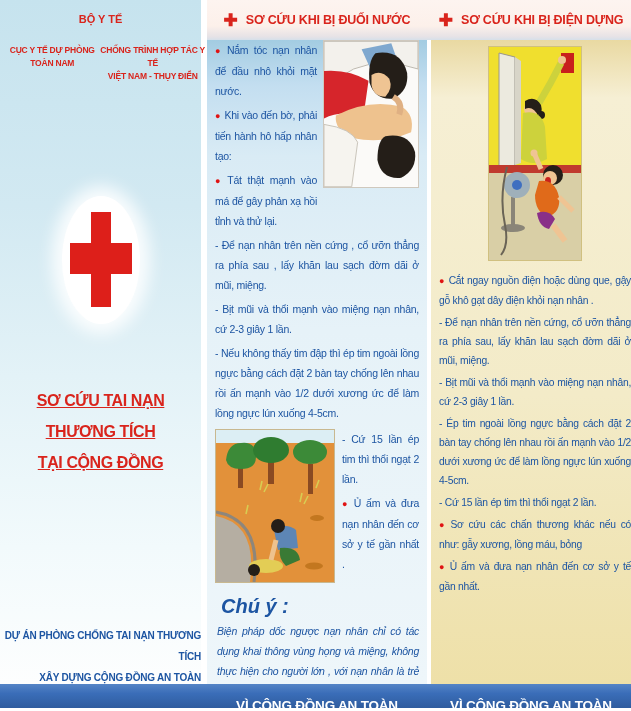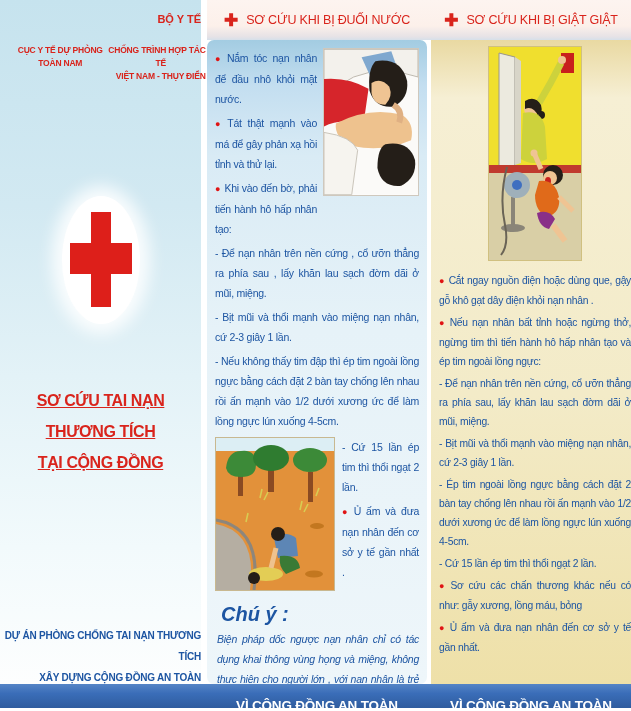--- a/index.html
+++ b/index.html
@@ -7,24 +7,24 @@
     position:relative; width:631px; height:711px; overflow:hidden;
     background:#ffffff;
     font-family:"Liberation Sans", sans-serif;
   }
   
   .left-panel{
     position:absolute; left:0; top:0; width:201px; height:684px;
     background:linear-gradient(180deg,#c6e3ee 0%,#d2e9f2 30%,#e3f2f7 55%,#f2fafc 80%,#fdfefe 100%);
   }
   .ministry{
-    position:absolute; top:13px; left:0; width:100%; text-align:right;
+    position:absolute; top:13px; left:0; width:100%; text-align:center;
     color:#d9241c; font-weight:bold; font-size:11px; letter-spacing:0;
   }
-  .orgs{position:absolute; top:44px; left:16px; width:100%; display:flex;}
+  .orgs{position:absolute; top:44px; left:8px; width:100%; display:flex;}
   .org{color:#d9241c; font-weight:bold; font-size:8.5px; line-height:13px;
        text-align:center; letter-spacing:-0.2px;}
   .org.one{flex:0 0 44%;}
   .org.two{flex:0 0 56%;}
   .emblem{
     position:absolute; top:196px; left:50%; transform:translateX(-50%);
     width:78px; height:128px; background:#ffffff; border-radius:50%;
     box-shadow:0 0 16px 10px rgba(255,255,255,0.85);
   }
   .cross-v,.cross-h{position:absolute; background:#dd1f1a;}
@@ -48,28 +48,27 @@
   }
   
   .col{position:absolute; top:0; height:684px;}
   .middle-col{left:207px; width:220px;}
   .right-col{left:431px; width:200px;}
   .col-header{
     position:absolute; top:0; left:0; width:100%; height:40px;
     display:flex; align-items:center; justify-content:center; gap:8px;
   }
   .cross-glyph{color:#d9241c; font-size:17px; line-height:17px; font-weight:bold;}
-  .col-title{color:#d9241c; font-weight:normal; font-size:12.5px; letter-spacing:-0.2px;}
+  .col-title{color:#d9241c; font-weight:bold; font-size:12.5px; letter-spacing:-0.2px;}
   .col-body{
     position:absolute; top:40px; left:0; right:0; bottom:0; overflow:hidden;
   }
   .middle-col .col-body{
     background:linear-gradient(180deg,#a3cce2 0%,#c3def0 7%,#d9ebf5 18%,#e6f2f8 45%,#eef6fa 100%);
-    padding:8px 8px 0 8px;
-    border-radius:7px;
+    padding:0 8px 0 8px;
   }
   .right-col .col-body{
     background:linear-gradient(180deg,#e9d9a2 0%,#f6efd4 9%,#f3ebc8 55%,#eee0a8 100%);
     padding:2px 0 0 8px;
   }
   
   .middle-col p, .right-col p{
     margin:0 0 4px 0; color:#1d55a2; font-size:10.5px; line-height:20px;
     letter-spacing:-0.25px; text-align:justify;
   }
@@ -159,22 +158,22 @@
           <path d="M48,34 Q58,28 66,38 Q70,48 62,56 Q50,56 48,44 Z" fill="#efc493"></path>
           <path d="M0,30 Q25,28 45,40 L40,75 Q15,70 0,78 Z" fill="#d6252b"></path>
           <path d="M12,75 Q45,58 78,66 Q92,74 88,92 Q60,104 30,98 Q10,90 12,75 Z" fill="#eec28e"></path>
           <path d="M70,56 Q80,62 76,74" stroke="#dfb083" stroke-width="6" fill="none"></path>
           <path d="M62,96 Q86,92 92,112 Q94,130 78,138 Q58,140 54,120 Q54,100 62,96 Z" fill="#241e18"></path>
           <path d="M0,84 Q28,88 34,102 L28,147 L0,147 Z" fill="#f6f4ef" stroke="#c9c4ba" stroke-width="1"></path>
         </svg>
       </div>
 
       <p><span class="bullet-dot">●</span><span>Nắm tóc nạn nhân để đầu nhô khỏi mặt nước.</span></p>
+      <p><span class="bullet-dot">●</span><span>Khi vào đến bờ, phải tiến hành hô hấp nhân tạo:</span></p>
       <p><span class="bullet-dot">●</span><span>Tát thật mạnh vào má để gây phản xạ hồi tỉnh và thử lại.</span></p>
-      <p><span class="bullet-dot">●</span><span>Khi vào đến bờ, phải tiến hành hô hấp nhân tạo:</span></p>
 
       <div class="clearfix"></div>
 
       <p>- Để nạn nhân trên nền cứng , cổ ưỡn thẳng ra phía sau , lấy khăn lau sạch đờm dãi ở mũi, miệng.</p>
       <p>- Bịt mũi và thổi mạnh vào miệng nạn nhân, cứ 2-3 giây 1 lần.</p>
       <p>- Nếu không thấy tim đập thì ép tim ngoài lồng ngực bằng cách đặt 2 bàn tay chống lên nhau rồi ấn mạnh vào 1/2 dưới xương ức để làm lồng ngực lún xuống 4-5cm.</p>
 
       <div class="outdoor-row">
         <div class="outdoor-img">
           <svg viewBox="0 0 118 152" width="118" height="152">
@@ -207,21 +206,21 @@
       <div class="note-block">
         <div class="note-title">Chú ý :</div>
         <p class="note-body">Biện pháp dốc ngược nạn nhân chỉ có tác dụng khai thông vùng họng và miệng, không thực hiện cho người lớn , với nạn nhân là trẻ em thì không lâu quá một phút.</p>
       </div>
     </div>
   </section>
 
   <section class="col right-col">
     <header class="col-header">
       <span class="cross-glyph">✚</span>
-      <span class="col-title">SƠ CỨU KHI BỊ GIẬT GIẬT</span>
+      <span class="col-title">SƠ CỨU KHI BỊ ĐIỆN DỰNG</span>
     </header>
     <div class="col-body">
 
       <div class="electric-img">
         <svg viewBox="0 0 92 213" width="92" height="213">
           <rect width="92" height="213" fill="#f0df2e"></rect>
           <polygon points="10,6 26,10 26,118 10,126" fill="#eceadf" stroke="#9a968a" stroke-width="1"></polygon>
           <polygon points="26,10 32,14 32,116 26,118" fill="#d8d5c8"></polygon>
           <rect x="72" y="6" width="13" height="20" fill="#c8201c"></rect>
           <path d="M50,56 Q62,36 72,16" stroke="#cdd23c" stroke-width="7" fill="none"></path>
@@ -243,21 +242,20 @@
           <circle cx="61" cy="131" r="7" fill="#efc493"></circle>
           <ellipse cx="59" cy="134" rx="3" ry="4" fill="#c8201c"></ellipse>
           <path d="M50,134 Q66,132 70,150 Q72,166 58,170 Q46,164 46,148 Z" fill="#e06a1a"></path>
           <path d="M48,166 Q60,162 66,172 L60,182 Q50,180 48,166 Z" fill="#8a2f88"></path>
           <path d="M64,178 L76,194" stroke="#efc493" stroke-width="6" fill="none"></path>
           <path d="M70,150 L84,164" stroke="#efc493" stroke-width="5" fill="none"></path>
         </svg>
       </div>
 
       <p><span class="bullet-dot">●</span><span>Cắt ngay nguồn điện hoặc dùng que, gậy gỗ khô gạt dây điện khỏi nạn nhân .</span></p>
-      <p><span class="bullet-dot">●</span><span>Nếu nạn nhân bất tỉnh hoặc ngừng thở, ngừng tim thì tiến hành hô hấp nhân tạo và ép tim ngoài lồng ngực:</span></p>
       <p>- Để nạn nhân trên nền cứng, cổ ưỡn thẳng ra phía sau, lấy khăn lau sạch đờm dãi ở mũi, miệng.</p>
       <p>- Bịt mũi và thổi mạnh vào miệng nạn nhân, cứ 2-3 giây 1 lần.</p>
       <p>- Ép tim ngoài lồng ngực bằng cách đặt 2 bàn tay chống lên nhau rồi ấn mạnh vào 1/2 dưới xương ức để làm lồng ngực lún xuống 4-5cm.</p>
       <p>- Cứ 15 lần ép tim thì thổi ngạt 2 lần.</p>
       <p><span class="bullet-dot">●</span><span>Sơ cứu các chấn thương khác nếu có như: gẫy xương, lồng máu, bỏng</span></p>
       <p><span class="bullet-dot">●</span><span>Ủ ấm và đưa nạn nhân đến cơ sở y tế gần nhất.</span></p>
     </div>
   </section>
 
   <footer class="bottom-bar">

